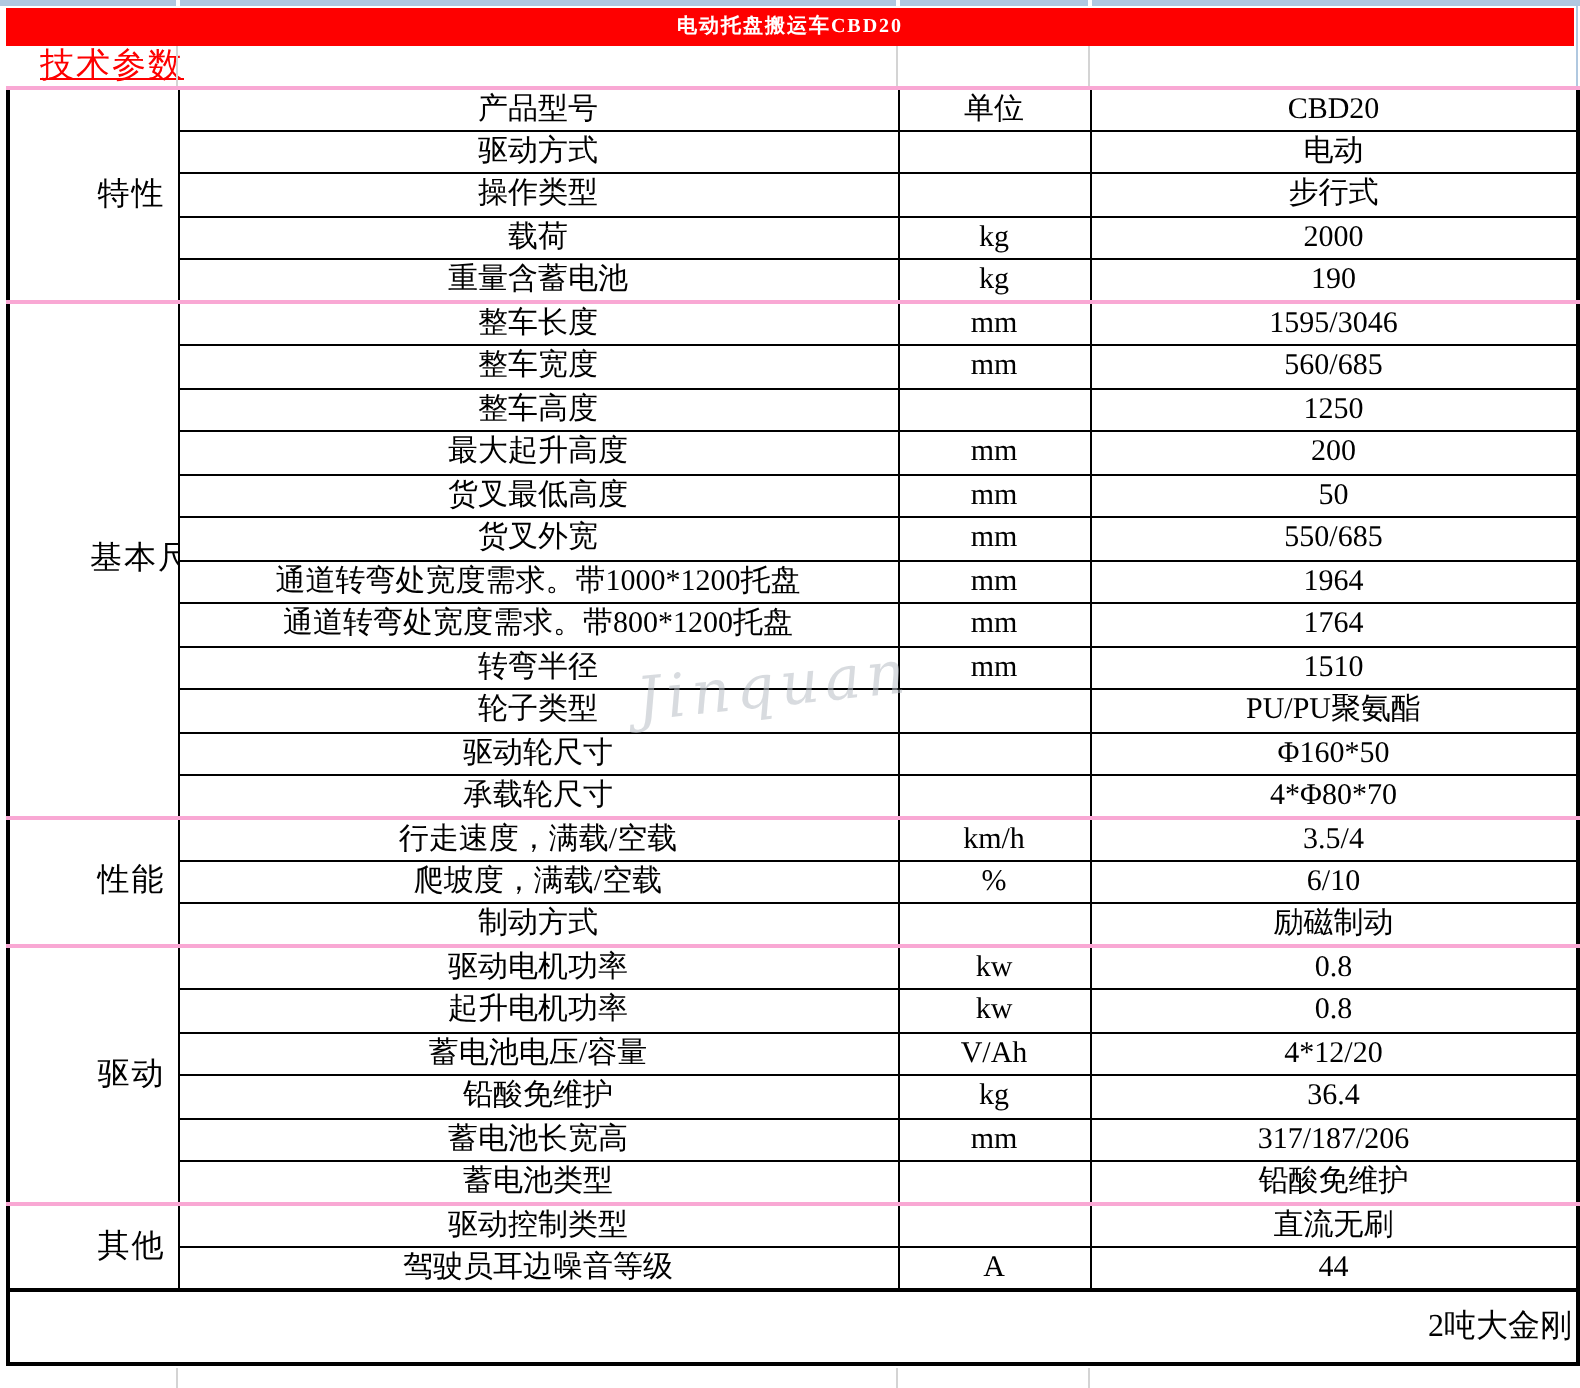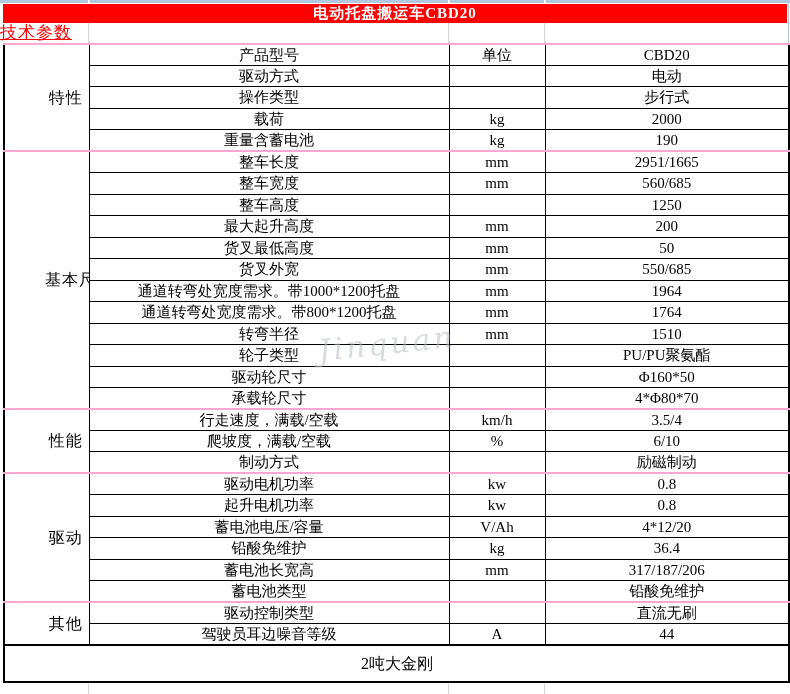--- a/index.html
+++ b/index.html
@@ -11,27 +11,27 @@
     overflow:hidden;
   }
   .screen{position:relative;width:790px;height:694px;background:#ffffff;overflow:hidden;}
 
   .top-strip{position:absolute;top:0;left:0;width:790px;height:3px;background:#b0c8e0;}
   .top-strip .tick{position:absolute;top:0;width:2px;height:3px;background:#ffffff;}
 
   .banner{
     position:absolute;top:4px;left:3px;width:784px;height:19px;
     background:#fe0000;
-    color:#ffffff;font-size:15px;font-weight:bold;
+    color:#ffffff;font-size:10px;font-weight:bold;
     text-align:center;line-height:19px;
     letter-spacing:1px;
   }
 
   .tech-label{
-    position:absolute;top:23px;left:0;height:20px;
+    position:absolute;top:23px;left:20px;height:20px;
     color:#fe0000;font-size:17px;line-height:20px;
     text-decoration:underline;
     letter-spacing:1px;
   }
 
   .faint-v{position:absolute;width:1px;background:#d4d4d4;}
   .faint-v.top{top:23px;height:20px;}
   .faint-v.bottom{top:684px;height:10px;}
   .faint-v.rightedge{top:0;height:43px;background:#b0c8e0;}
 
@@ -48,21 +48,21 @@
     font-size:15px;
     line-height:1.1;
     white-space:nowrap;
     overflow:hidden;
   }
   table.spec tr{height:21px;}
   table.spec tr.sec-top td{border-top:2px solid #f9a8d4;}
   table.spec td.cat{font-size:16px;letter-spacing:1px;padding-left:40px;}
   table.spec tr.footer{height:36px;}
   table.spec tr.footer td{
-    text-align:center;padding-left:3px;font-size:16px;border-top:2px solid #000;margin-top:10px;
+    text-align:right;padding-left:3px;font-size:16px;border-top:2px solid #000;margin-top:10px;
   }
 
   .watermark{
     position:absolute;left:318px;top:326px;
     font-size:30px;font-style:italic;
     color:#b9bfc6;opacity:0.55;
     transform:rotate(-6deg);
     letter-spacing:3px;
     pointer-events:none;
     font-family:"DejaVu Serif","Liberation Serif",serif;
@@ -122,21 +122,21 @@
         </tr>
         <tr>
           <td>重量含蓄电池</td>
           <td>kg</td>
           <td>190</td>
         </tr>
         <tr class="sec-top">
           <td rowspan="12" class="cat">基本尺寸</td>
           <td>整车长度</td>
           <td>mm</td>
-          <td>2951/1665</td>
+          <td>1595/3046</td>
         </tr>
         <tr>
           <td>整车宽度</td>
           <td>mm</td>
           <td>560/685</td>
         </tr>
         <tr>
           <td>整车高度</td>
           <td></td>
           <td>1250</td>

